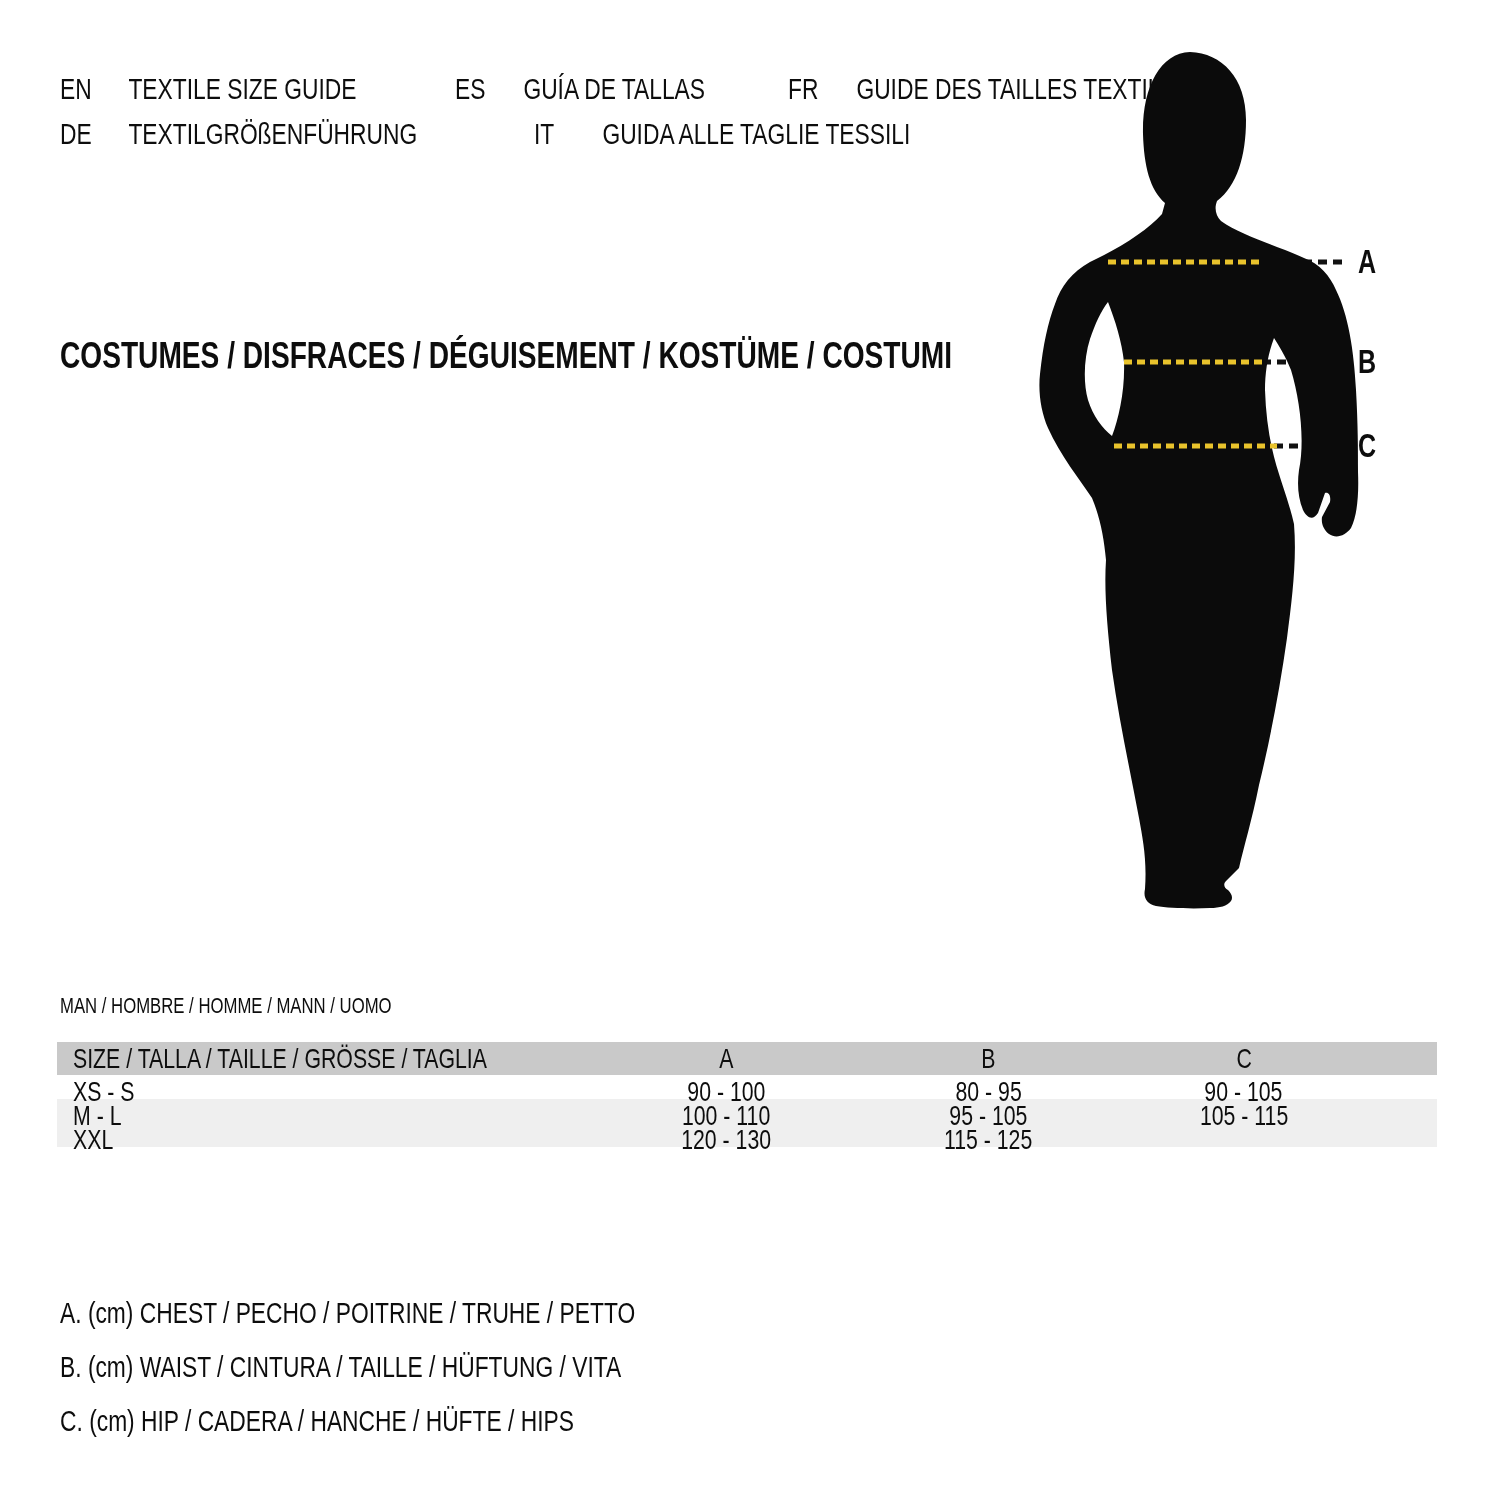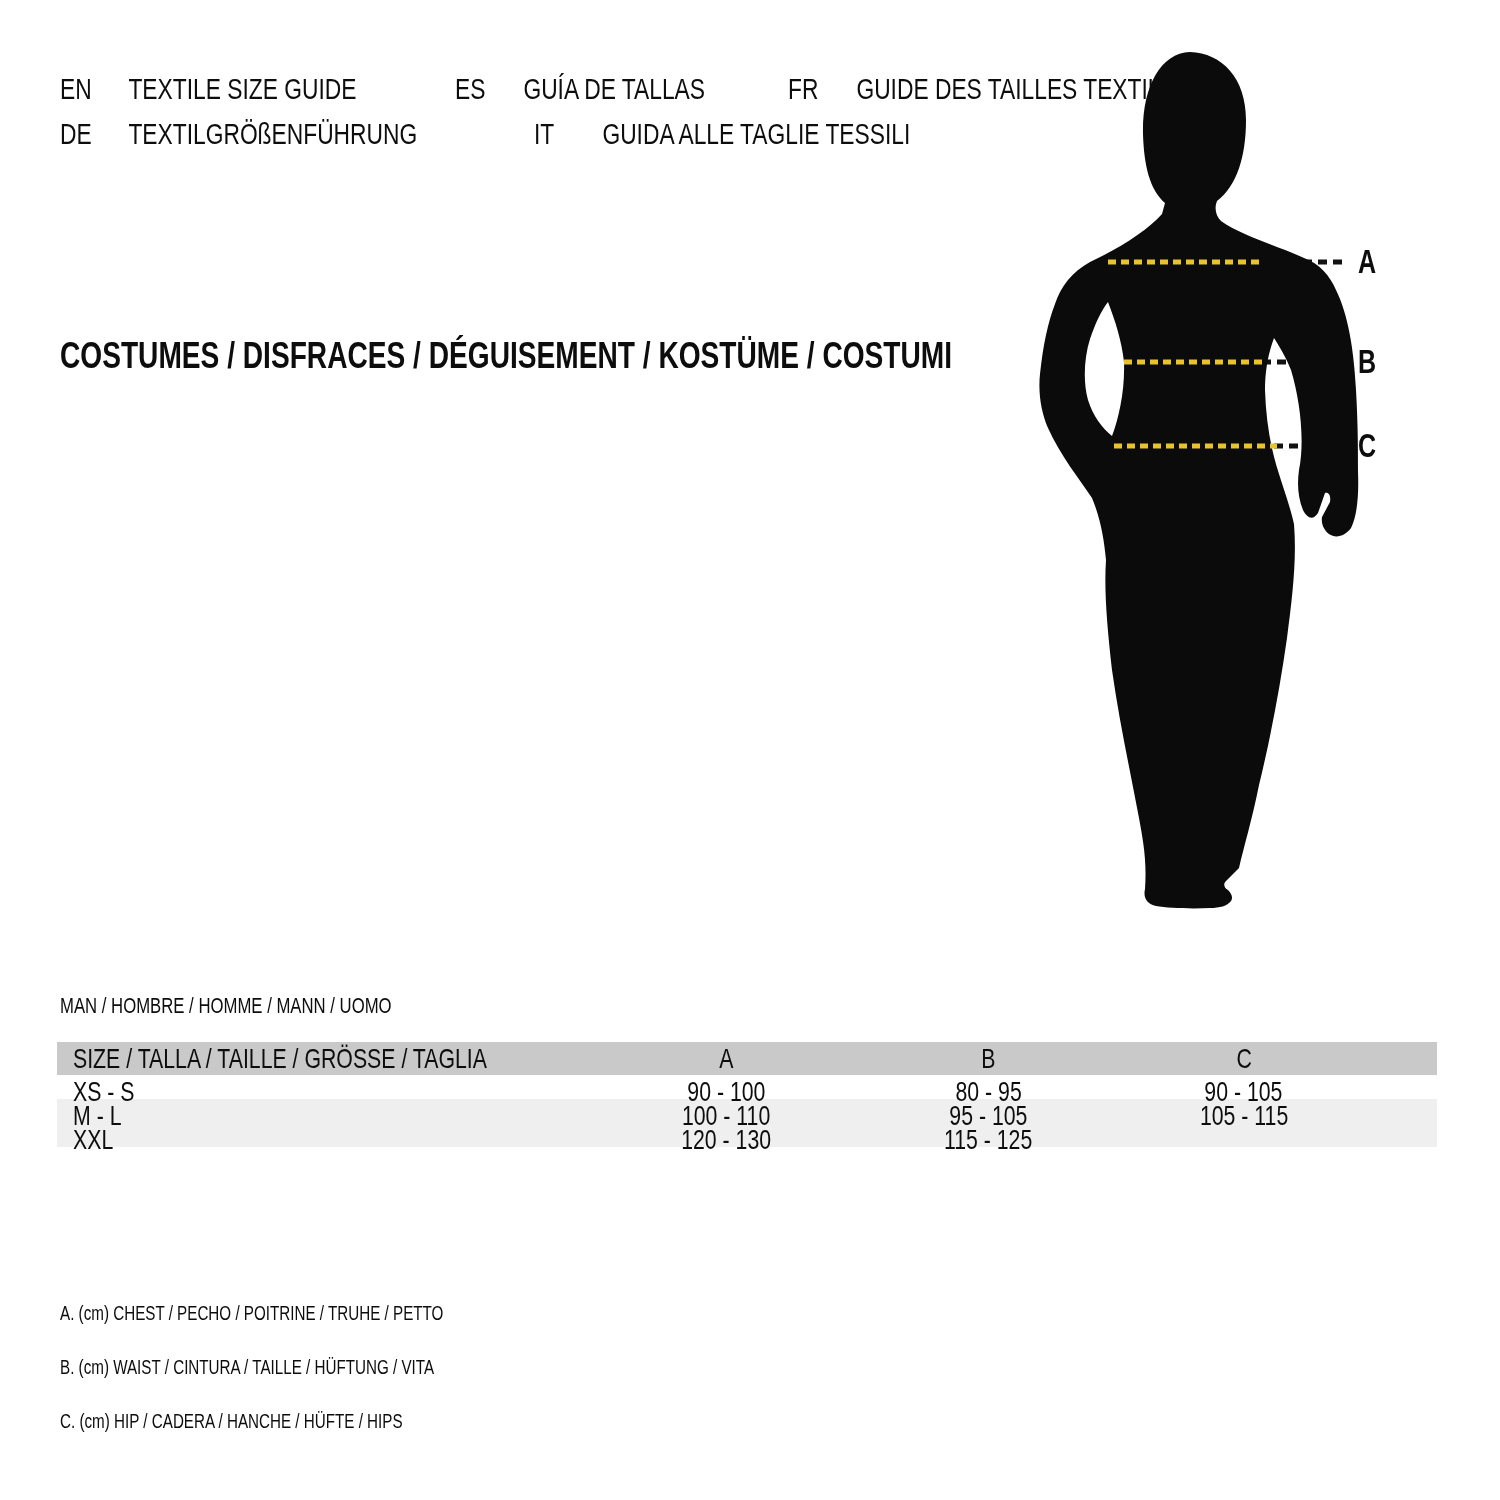--- a/index.html
+++ b/index.html
@@ -35,21 +35,21 @@
   .t-row.t-head{height:33px;line-height:33px;background:#c9c9c9;}
   .t-row.alt{background:#efefef;}
   .t-cell{overflow:visible;white-space:nowrap;}
   .t-size{width:34%;text-align:left;padding-left:16px;box-sizing:border-box;}
   .t-a{width:29%;text-align:center;}
   .t-b{width:9%;text-align:center;}
   .t-c{width:28%;text-align:center;}
 
   
   .legend{position:absolute;left:60px;top:1286px;}
-  .legend-line{height:54px;line-height:54px;font-size:20px;white-space:nowrap;}
+  .legend-line{height:54px;line-height:54px;font-size:30px;white-space:nowrap;}
 </style>
 </head>
 <body>
 
 <div id="canvas">
 
   <div class="lang-block">
     <div class="lang-row cond">
       <span class="lang-code">EN</span><span>TEXTILE SIZE GUIDE</span>
     </div>

